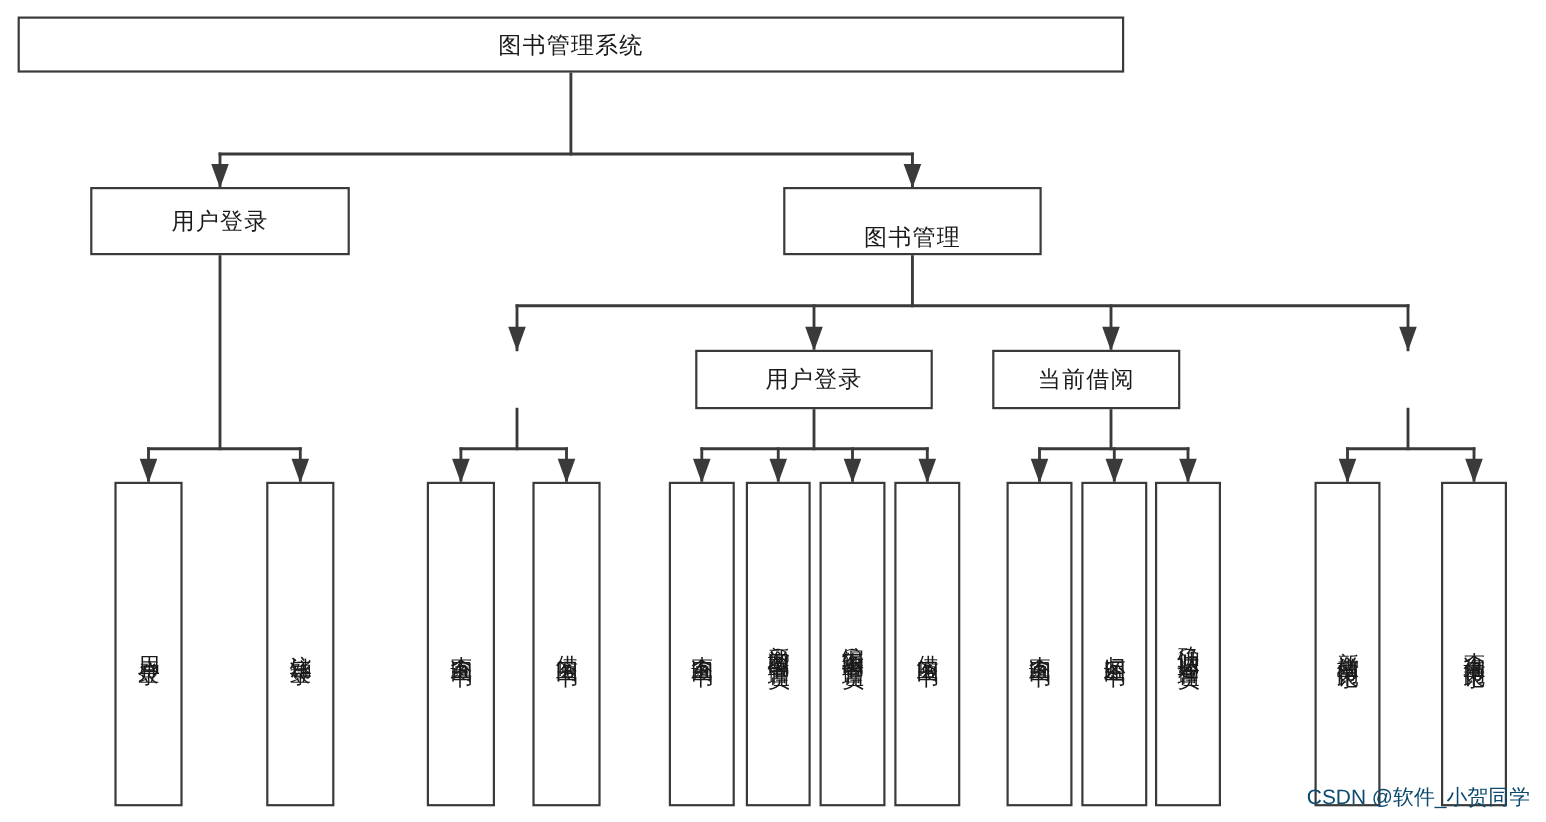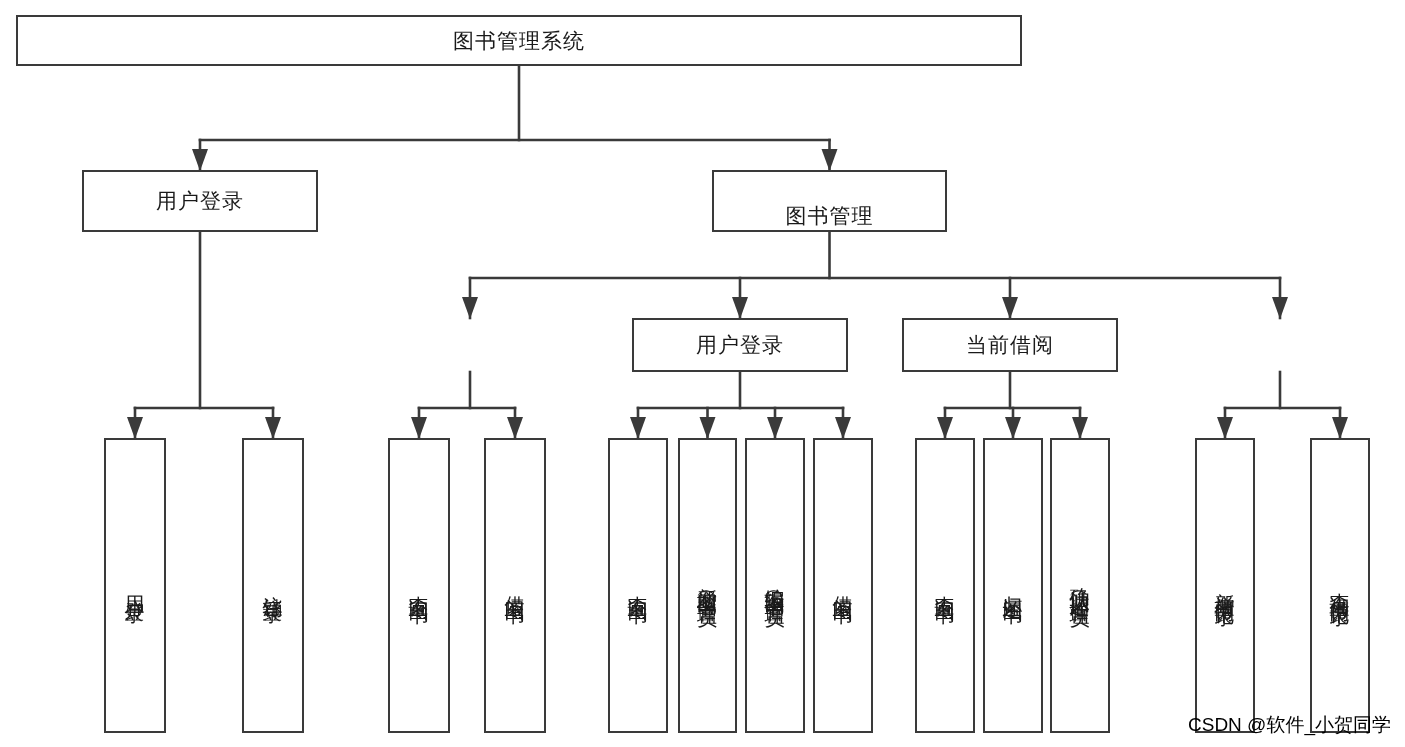--- a/index.html
+++ b/index.html
@@ -50,21 +50,21 @@
     letter-spacing: 3px;
     line-height: 1;
     white-space: nowrap;
     display: block;
   }
   .watermark {
     position: absolute;
     left: 1188px;
     top: 712px;
     font-size: 19px;
-    color: #000000;
+    color: #0c4a6e;
     white-space: nowrap;
     z-index: 5;
     font-family: "Liberation Sans", "DejaVu Sans", sans-serif;
   }
 </style>
 </head>
 <body>
 
 <div id="canvas">
 
@@ -130,21 +130,21 @@
   <div class="node h" id="n-l2_0" style="left: 82px; top: 170px; width: 236px; height: 62px;">
     <span>用户登录</span>
   </div>
   <div class="node h" id="n-l2_1" style="left: 712px; top: 170px; width: 235px; height: 62px; align-items: flex-end;">
     <span>图书管理</span>
   </div>
 
   <div class="node h" id="n-l3_1" style="left: 632px; top: 318px; width: 216px; height: 54px;">
     <span>用户登录</span>
   </div>
-  <div class="node h" id="n-l3_2" style="left: 902px; top: 318px; width: 216px; height: 54px;">
+  <div class="node h" id="n-l3_2" style="left: 902px; top: 318px; width: 171px; height: 54px;">
     <span>当前借阅</span>
   </div>
 
   <div class="node v" id="n-leaf_0" style="left: 104px; top: 438px; width: 62px; height: 295px;">
     <span class="vtext">用户登录</span>
   </div>
   <div class="node v" id="n-leaf_1" style="left: 242px; top: 438px; width: 62px; height: 295px;">
     <span class="vtext">注销登录</span>
   </div>
   <div class="node v" id="n-leaf_2" style="left: 388px; top: 438px; width: 62px; height: 295px;">

